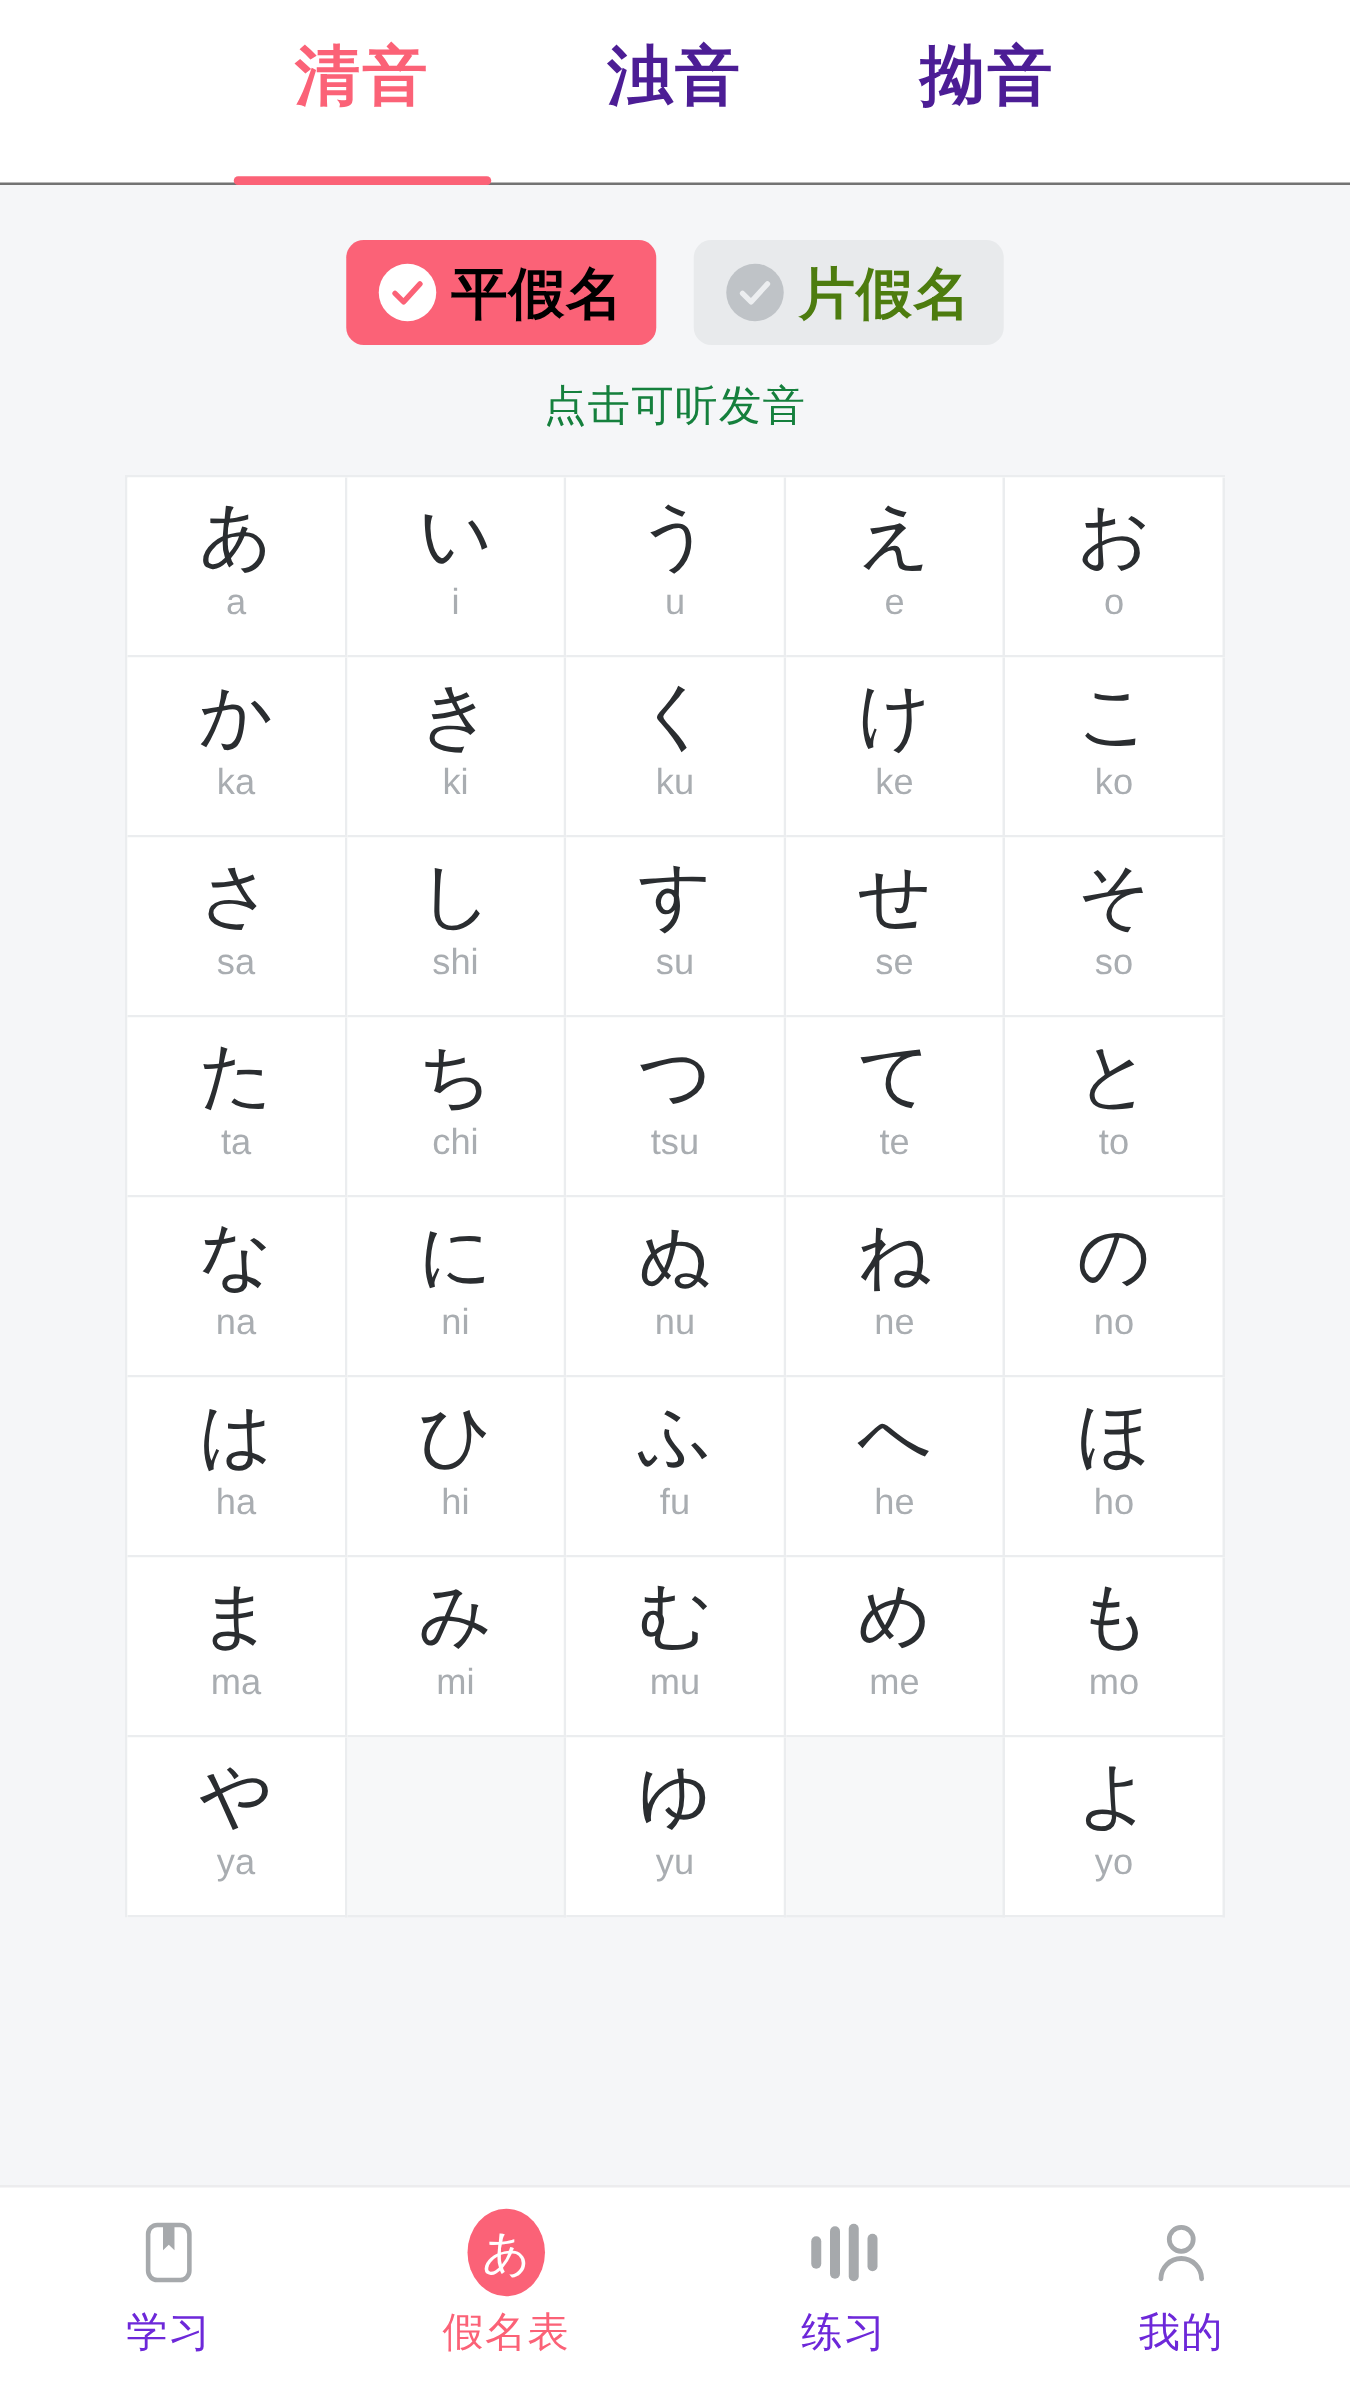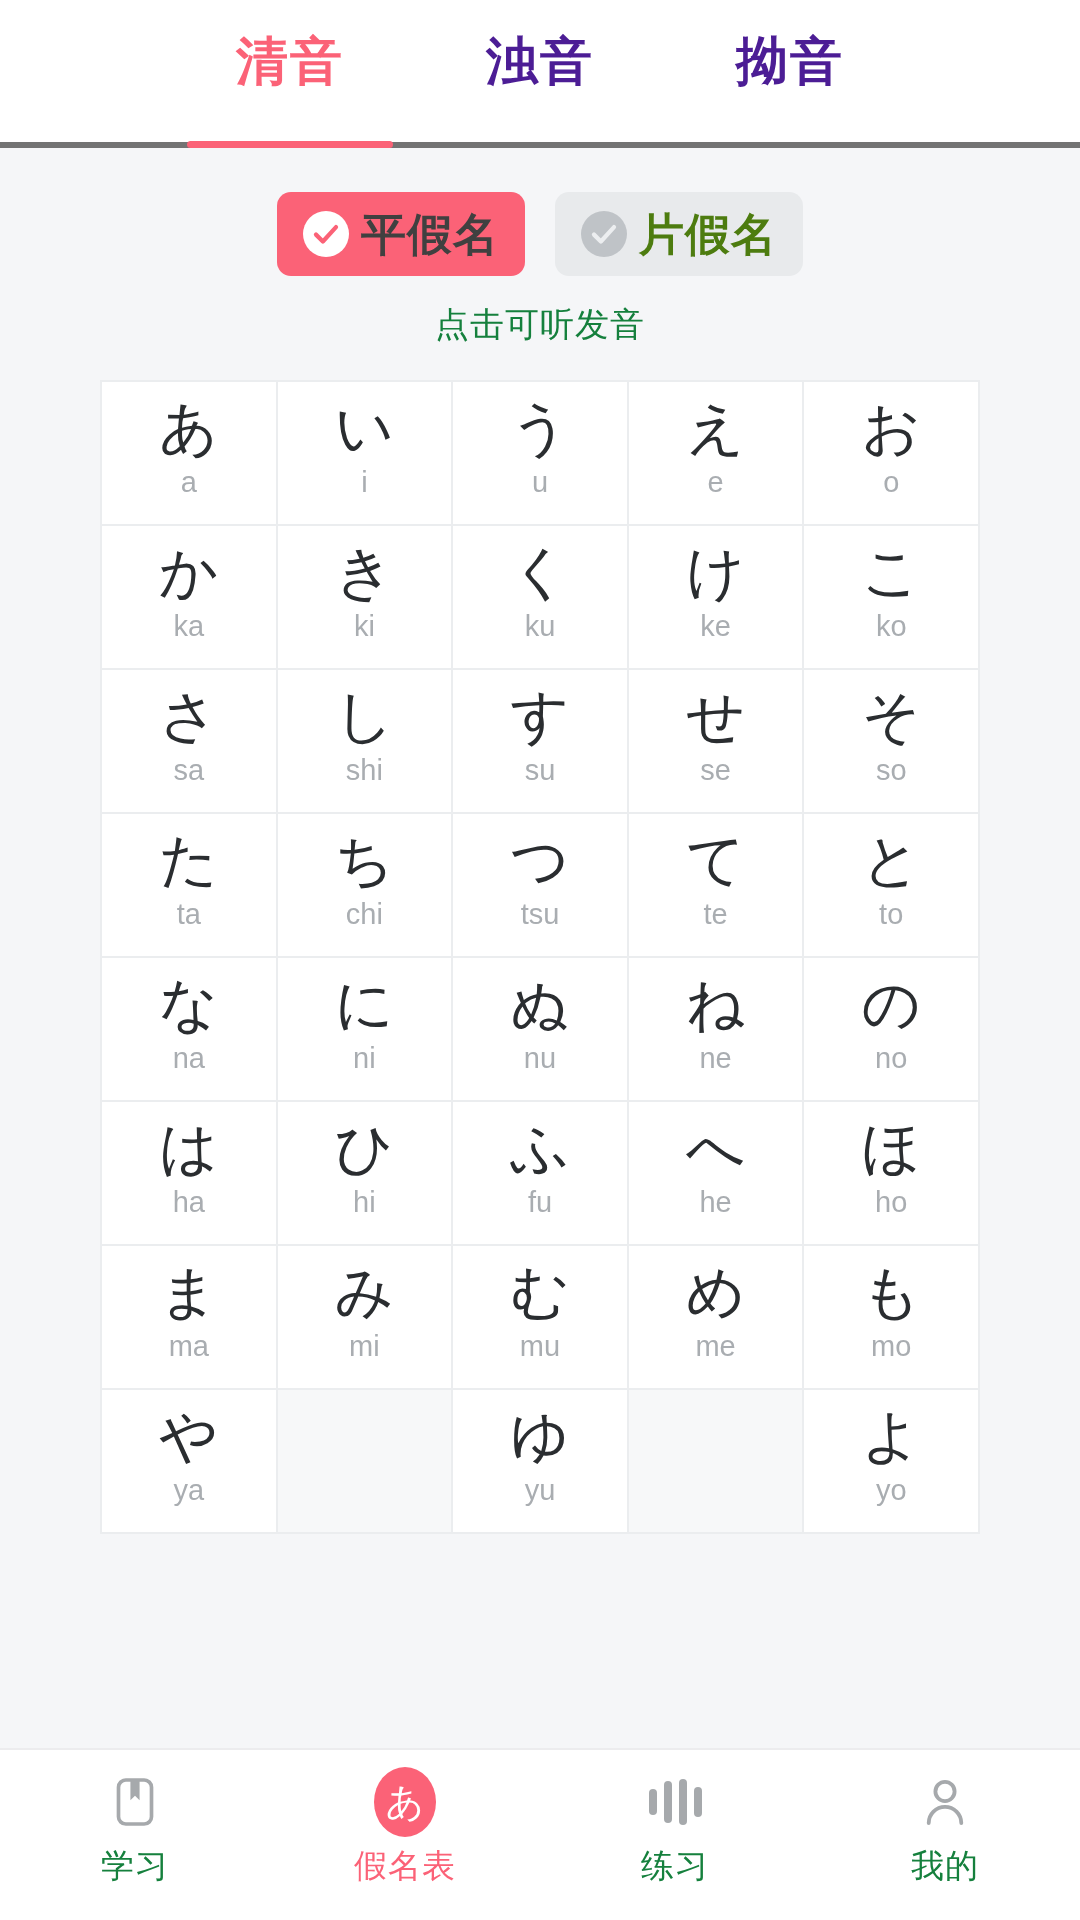--- a/index.html
+++ b/index.html
@@ -16,21 +16,21 @@
     position: relative;
   }
 
   
   #tabbar {
     height: 148px;
     background: #ffffff;
     display: flex;
     align-items: flex-start;
     justify-content: center;
-    border-bottom: 6px solid #737373;
+    border-bottom: 2px solid #737373;
     position: relative;
   }
 
   .tab {
     width: 250px;
     height: 148px;
     display: flex;
     flex-direction: column;
     align-items: center;
     justify-content: flex-start;
@@ -96,21 +96,21 @@
   .chip.off .chip-check { background: #bfc3c7; }
 
   .chip-check svg { display: block; }
 
   .chip-label {
     font-size: 45px;
     font-weight: bold;
     line-height: 1;
     letter-spacing: 1px;
   }
-  .chip.on  .chip-label { color: #404040; }
+  .chip.on  .chip-label { color: #000000; }
   .chip.off .chip-label { color: #4d7c0f; }
 
   
   #hint {
     text-align: center;
     font-size: 34px;
     color: #15803d;
     margin-top: 26px;
     letter-spacing: 1px;
   }
@@ -186,21 +186,21 @@
 
   .nav-icon {
     height: 56px;
     display: flex;
     align-items: center;
     justify-content: center;
   }
 
   .nav-label {
     font-size: 33px;
-    color: #15803d;
+    color: #6d28d9;
     letter-spacing: 1px;
   }
   .nav-item.active .nav-label { color: #fb6277; }
 
   .kana-badge {
     width: 62px;
     height: 70px;
     border-radius: 50%;
     background: #fb6277;
     display: flex;

